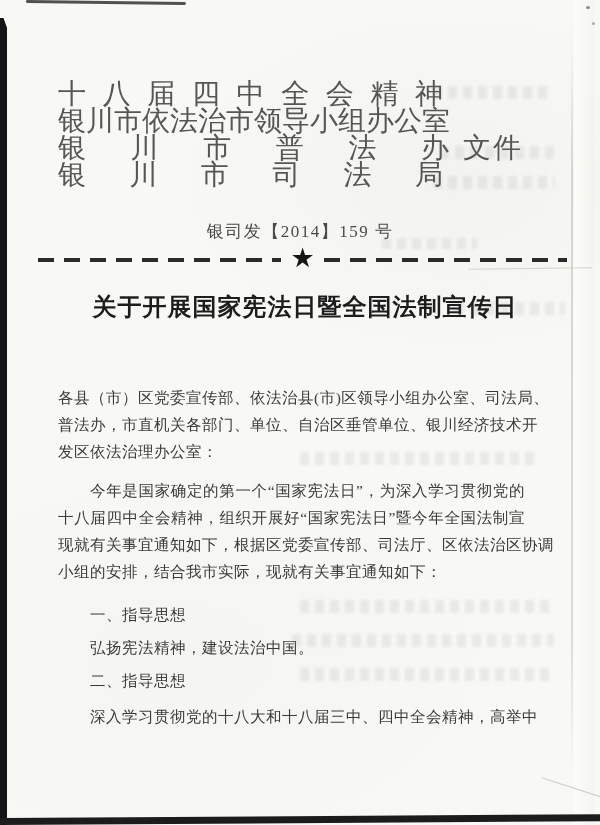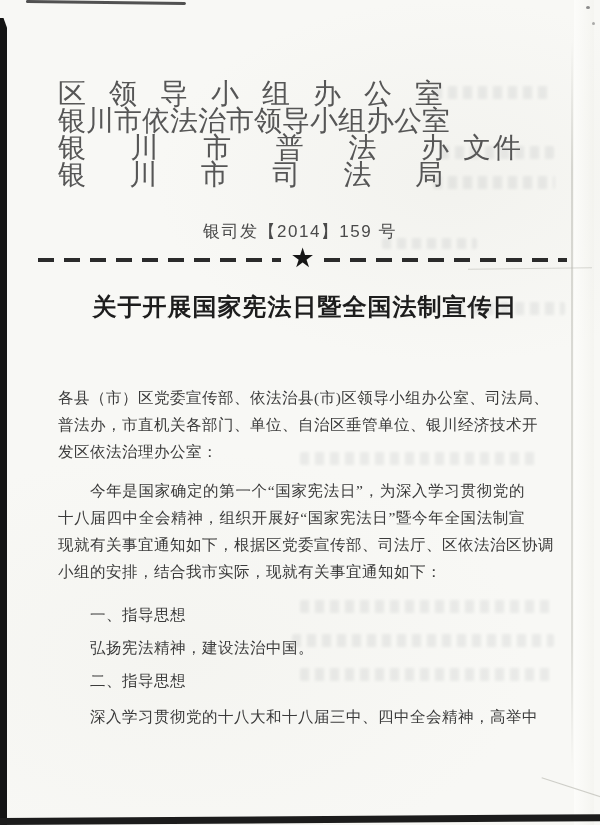--- a/index.html
+++ b/index.html
@@ -48,21 +48,21 @@
   
   .letterhead{position:absolute;top:80px;left:58px;color:#565656;}
   .lh-line{width:385px;font-size:28px;line-height:27px;white-space:nowrap;
     text-align:justify;text-align-last:justify;}
   .lh-line3{width:465px;display:flex;align-items:baseline;}
   .lh3-main{flex:1 1 auto;font-size:28px;line-height:27px;white-space:nowrap;
     text-align:justify;text-align-last:justify;}
   .lh3-suffix{flex:0 0 auto;margin-left:14px;font-size:28px;line-height:27px;letter-spacing:2px;}
   
   .doc-number{position:absolute;top:220px;left:0;width:100%;text-align:center;
-    font-family:Liberation Sans, sans-serif;font-size:17px;letter-spacing:1.5px;color:#4a4a4a;}
+    font-family:Liberation Serif, serif;font-size:17px;letter-spacing:1.5px;color:#4a4a4a;}
   .divider{position:absolute;top:246px;left:38px;right:33px;height:28px;
     display:flex;align-items:center;}
   .dash{flex:1 1 auto;height:4px;
     background:repeating-linear-gradient(90deg,#2b2b2b 0 16px,transparent 16px 26px);}
   .star{flex:0 0 auto;margin:0 9px;font-size:27px;line-height:1;color:#161616;
     transform:translateY(-2px);}
   
   .title{position:absolute;top:290px;left:5px;width:100%;margin:0;text-align:center;
     font-family:"Liberation Serif",serif;font-weight:bold;font-size:24px;line-height:35px;
     letter-spacing:1px;color:#1d1d1d;}
@@ -75,21 +75,21 @@
   .bl.indent{padding-left:32px;}
   .mt12{margin-top:12px;}.mt16{margin-top:16px;}.mt6{margin-top:6px;}
   .mt9{margin-top:9px;}.mt2{margin-top:2px;}
 </style>
 </head>
 <body>
 
 <div class="page">
 
   <div class="letterhead">
-    <div class="lh-line">区领导小组办公室</div>
+    <div class="lh-line">十八届四中全会精神</div>
     <div class="lh-line">银川市依法治市领导小组办公室</div>
     <div class="lh-line3">
       <div class="lh3-main">银川市普法办</div>
       <div class="lh3-suffix">文件</div>
     </div>
     <div class="lh-line">银川市司法局</div>
   </div>
 
   <div class="doc-number">银司发【2014】159 号</div>
 

